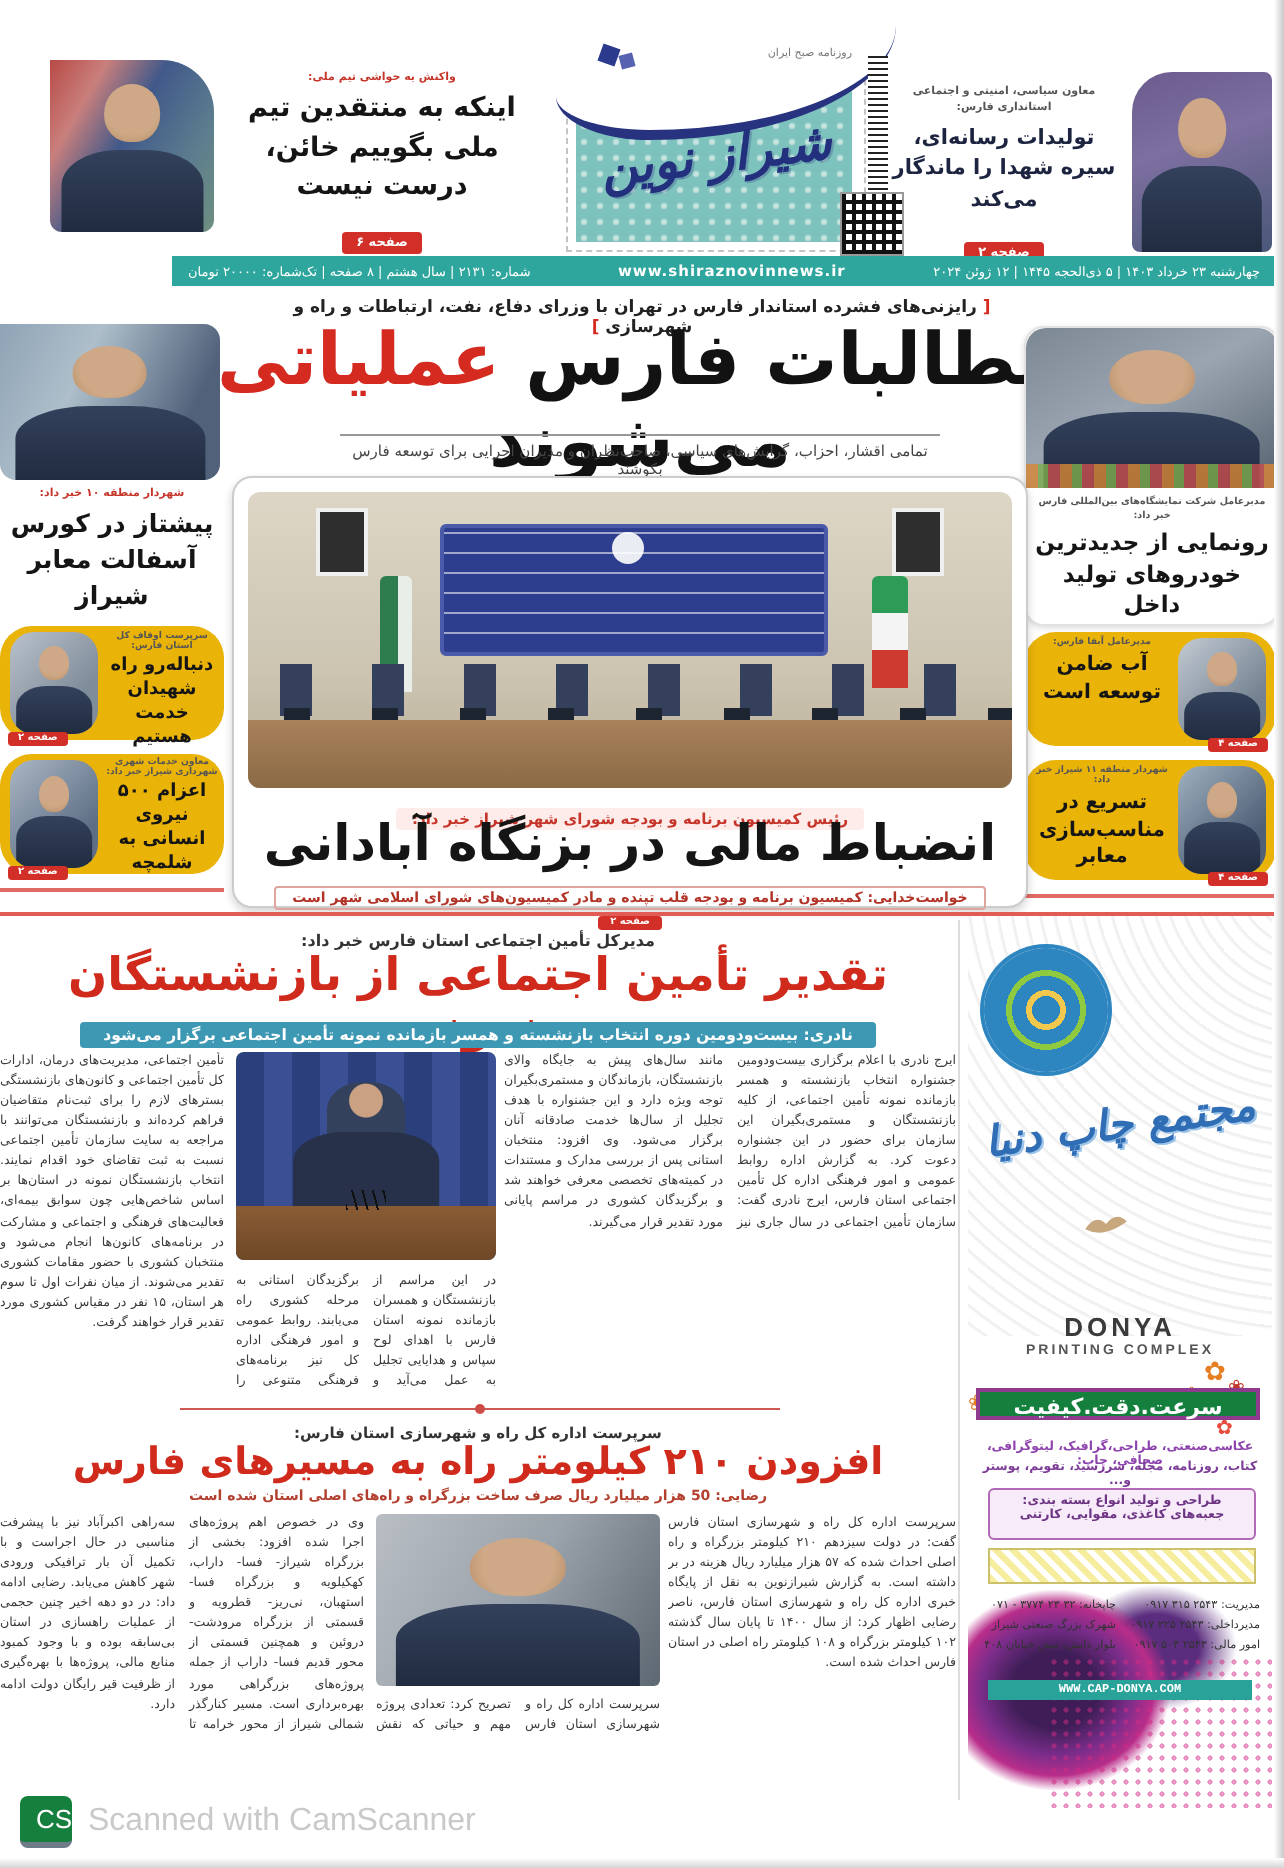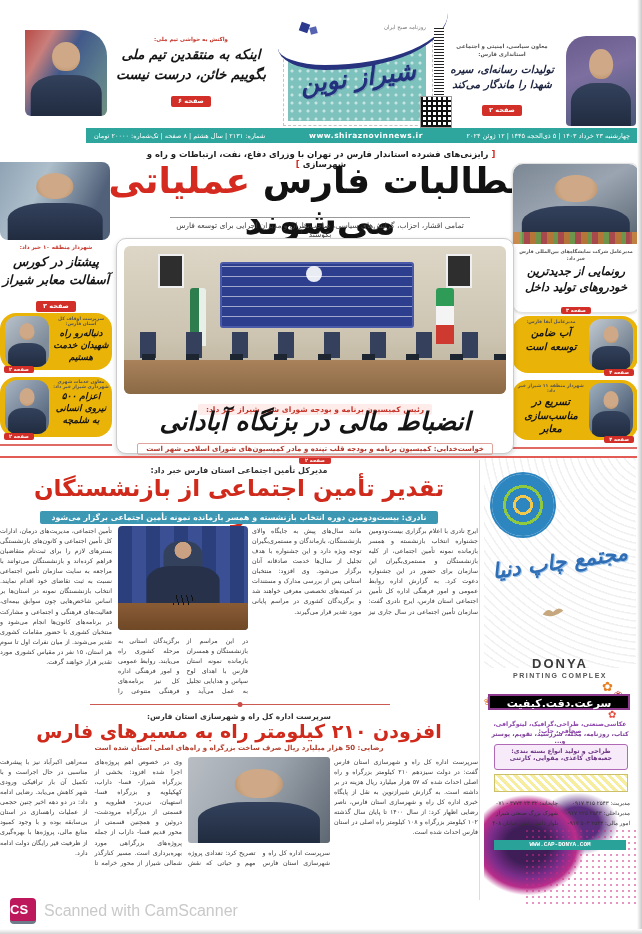--- a/index.html
+++ b/index.html
@@ -4,21 +4,21 @@
 <style>
   html,body{margin:0;padding:0;background:#ffffff;}
   .page{position:relative;width:642px;height:934px;background:#fff;overflow:hidden;
         font-family:"DejaVu Sans",sans-serif;direction:rtl;}
   .abs{position:absolute;}
   .c{text-align:center;}
   .chip{display:inline-block;background:#d12f27;color:#fff;font-size:6.5px;font-weight:bold;
         padding:1px 7px;border-radius:2px;line-height:1.4;}
   .kicker{color:#c6352a;font-weight:bold;}
   .kicker-dark{color:#555;font-weight:bold;}
-  .headline{color:#151515;font-weight:bold;font-style:italic;}
+  .headline{color:#151515;font-weight:bold;}
   .red{color:#d42a1f;}
   .body-txt{font-size:6.3px;line-height:1.6;color:#3a3a3a;text-align:justify;column-gap:7px;}
   .photo{background:linear-gradient(#aeb6c0,#8d97a4);border-radius:6px;position:absolute;overflow:hidden;}
   .bust::before{content:"";position:absolute;left:50%;top:14%;width:34%;height:34%;
         transform:translateX(-50%);background:radial-gradient(circle at 50% 40%,#cfa987 60%,#b68c66 100%);
         border-radius:50% 50% 45% 45%;}
   .bust::after{content:"";position:absolute;left:50%;bottom:-4%;width:86%;height:52%;
         transform:translateX(-50%);background:linear-gradient(#33415c,#1f2a3d);
         border-radius:40% 40% 0 0;}
   .pill-card{background:#eab308;border-radius:16px;position:absolute;}
@@ -224,21 +224,21 @@
     </div>
     <div class="abs c" style="left:0;top:198px;width:152px;font-size:13px;font-weight:bold;color:#3a3a3a;letter-spacing:2px;direction:ltr;font-family:'Liberation Sans',sans-serif;">DONYA</div>
     <div class="abs c" style="left:0;top:214px;width:152px;font-size:7px;font-weight:bold;color:#555;letter-spacing:1.5px;direction:ltr;font-family:'Liberation Sans',sans-serif;">PRINTING COMPLEX</div>
 
     <span class="flower" style="left:118px;top:222px;font-size:13px;color:#e67e22;">✿</span>
     <span class="flower" style="left:130px;top:232px;font-size:10px;color:#c0392b;">❀</span>
     <span class="flower" style="left:108px;top:236px;font-size:9px;color:#d35400;">❁</span>
     <span class="flower" style="left:0px;top:238px;font-size:11px;color:#e67e22;">❀</span>
     <span class="flower" style="left:124px;top:252px;font-size:10px;color:#e74c3c;">✿</span>
 
-    <div class="abs c" style="left:4px;top:236px;width:142px;height:16px;line-height:16px;background:#000000;border:2px solid #8e3a8e;
+    <div class="abs c" style="left:4px;top:236px;width:142px;height:16px;line-height:16px;background:#15803d;border:2px solid #8e3a8e;
                 color:#fff;font-size:11px;font-weight:bold;box-sizing:border-box;">سرعت.دقت.کیفیت</div>
 
     <div class="abs c" style="left:2px;top:262px;width:148px;font-size:6.2px;font-weight:bold;color:#8e44ad;">عکاسی‌صنعتی، طراحی،گرافیک، لیتوگرافی، صحافی، چاپ:</div>
     <div class="abs c" style="left:2px;top:272px;width:148px;font-size:6.2px;font-weight:bold;color:#7d3c98;">کتاب، روزنامه، مجله، سررسید، تقویم، پوستر و...</div>
 
     <div class="abs" style="left:10px;top:286px;width:132px;height:24px;border:1px solid #b06ab5;background:#f7ebfa;border-radius:3px;">
       <div class="c" style="font-size:6.3px;font-weight:bold;color:#6c3483;margin-top:2px;">طراحی و تولید انواع بسته بندی:</div>
       <div class="c" style="font-size:6.3px;font-weight:bold;color:#6c3483;">جعبه‌های کاغذی، مقوایی، کارتنی</div>
     </div>
     <div class="abs hatch" style="left:10px;top:316px;width:132px;height:16px;"></div>
@@ -259,21 +259,21 @@
                 font-size:6px;font-weight:bold;direction:ltr;font-family:'Liberation Mono',monospace;z-index:3;">WWW.CAP-DONYA.COM</div>
 
     <div class="abs" style="left:-14px;top:310px;width:180px;height:140px;z-index:1;
                 background:radial-gradient(ellipse 40% 45% at 32% 55%,#3f1e57 0 30%,#7b2d8b 52%,#b92d8a 68%,rgba(185,45,138,0) 80%),
                            radial-gradient(ellipse 30% 30% at 60% 40%,#5b2d7e 0 40%,rgba(91,45,126,0) 75%);"></div>
     <div class="abs" style="left:40px;top:370px;width:112px;height:76px;opacity:.5;z-index:1;
                 background-image:radial-gradient(#cf2a85 1.2px,transparent 1.4px);background-size:6px 6px;"></div>
   </div>
 
   <div class="abs" style="left:10px;top:898px;display:flex;align-items:center;gap:8px;direction:ltr;">
-    <div style="width:26px;height:23px;background:#be185d;border-bottom:3px solid #6e7b88;border-radius:4px;
-                color:#fff;font-weight:bold;font-size:13px;text-align:left;line-height:23px;
+    <div style="width:26px;height:23px;background:#15803d;border-bottom:3px solid #6e7b88;border-radius:4px;
+                color:#fff;font-weight:normal;font-size:13px;text-align:right;line-height:23px;
                 font-family:'Liberation Sans',sans-serif;">CS</div>
     <div style="color:#c9c9c9;font-size:16px;font-family:'Liberation Sans',sans-serif;">Scanned with CamScanner</div>
   </div>
   <div class="abs" style="left:637px;top:0;width:5px;height:934px;background:linear-gradient(90deg,#ffffff,#c9c9c9);"></div>
   <div class="abs" style="left:0;top:929px;width:642px;height:5px;background:linear-gradient(180deg,#ffffff,#d4d4d4);"></div>
 
 </div>
 
 </body></html>

